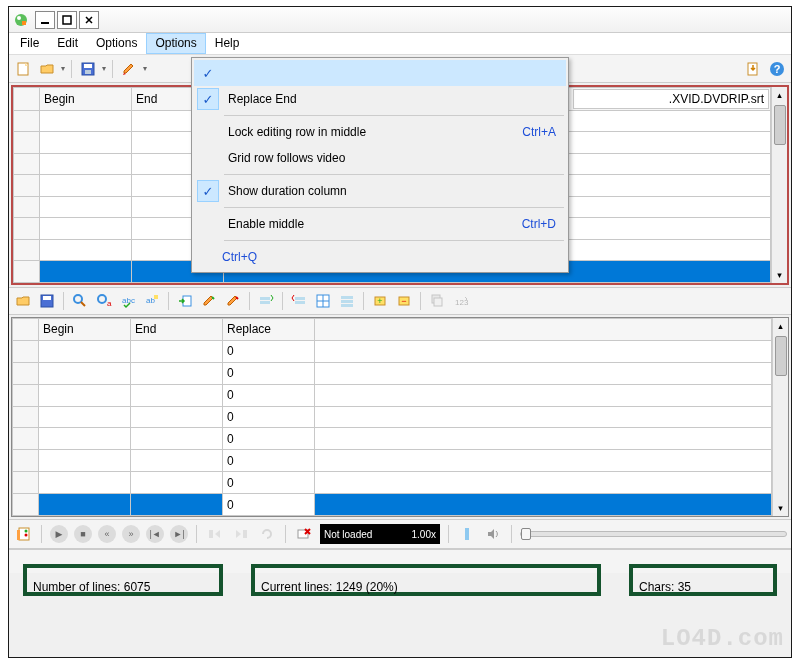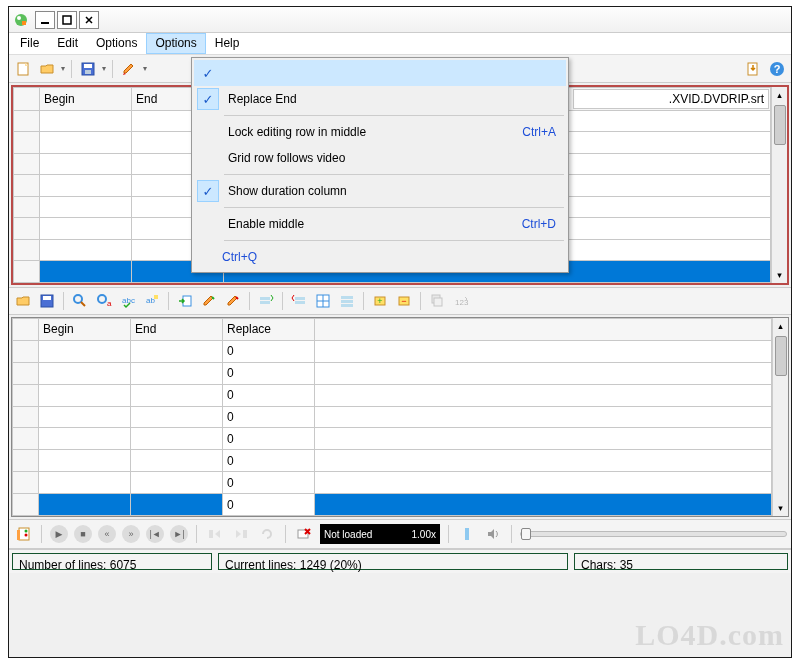--- a/index.html
+++ b/index.html
@@ -189,34 +189,34 @@
     position:relative; border-radius:3px;
   }
   .seek-thumb { position:absolute; left:0; top:-4px; width:10px; height:12px; background:#f6f6f6; border:1px solid #888; border-radius:2px; }
   .statusbar {
     height: 24px;
     background: #f4f4f4;
     border-top: 1px solid #ccc;
     display: flex;
   }
   .status-cell {
-    border: 1px solid #14532d;
-    padding: 4px 6px;
-    margin: 3px;
+    border: 4px solid #14532d;
+    padding: 12px 6px;
+    margin: 14px;
   }
   .status-cell.lines { width: 200px; }
   .status-cell.current { width: 350px; }
   .status-cell.chars { flex:1; }
   .watermark {
     position:absolute;
     right: 16px; bottom: 14px;
-    font-size: 30px;
+    font-size: 24px;
     font-weight: 600;
     color: rgba(210,210,210,.8);
-    font-family: Liberation Serif, serif;
+    font-family: Liberation Mono, monospace;
     letter-spacing: 1px;
   }
   .filename-overlay {
     position:absolute;
     top: 2px;
     left: 560px;
     right: 18px;
     height: 20px;
     border: 1px solid #c8c8c8;
     background: #fff;

